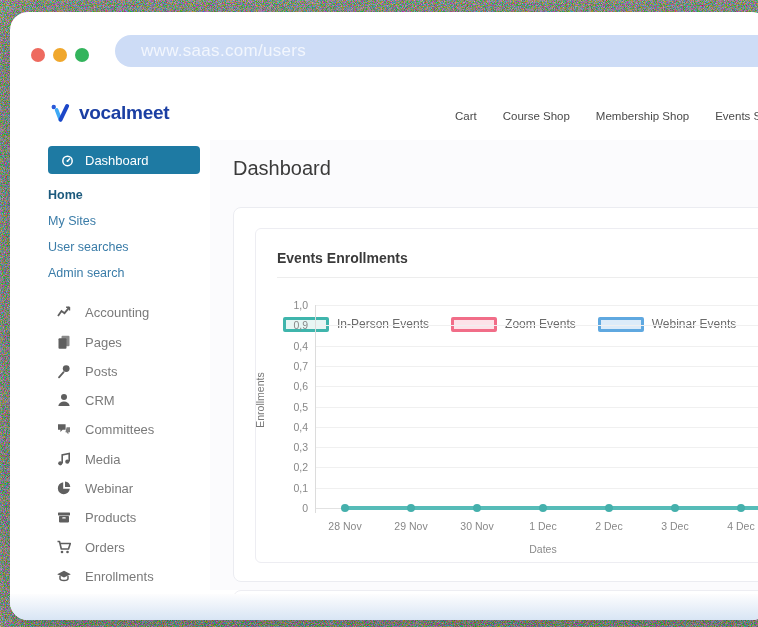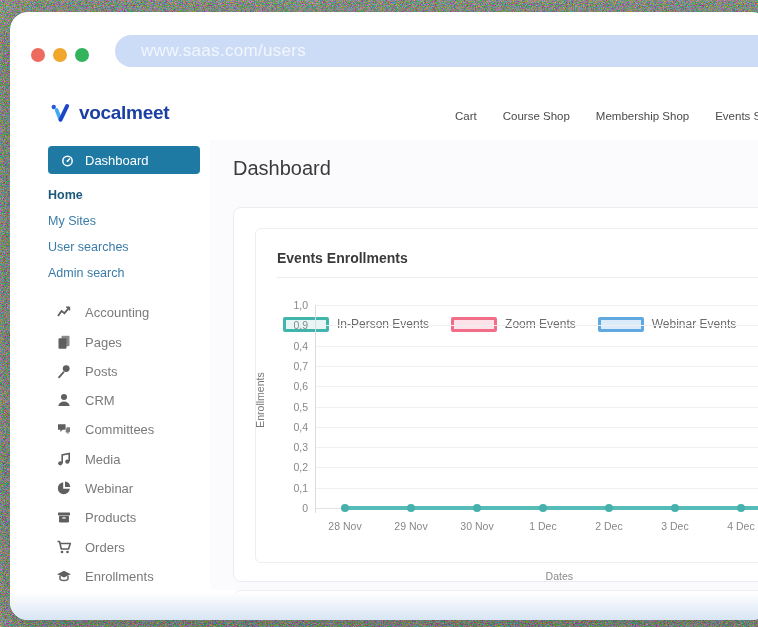--- a/index.html
+++ b/index.html
@@ -56,21 +56,21 @@
   
   .yaxis{position:absolute;left:305px;top:293px;width:1px;height:208px;background:#dcdcdc;}
   .gridline{position:absolute;left:306px;width:454px;height:1px;background:#f0f0f0;}
   .gridline.zero{background:#e2e2e2;}
   .ytick{position:absolute;left:258px;width:40px;text-align:right;font-size:10.5px;color:#888;}
   .ylab{position:absolute;left:205px;top:382px;width:90px;text-align:center;font-size:10.5px;
         color:#777;transform:rotate(-90deg);}
   .dataline{position:absolute;left:335px;top:494px;width:425px;height:4px;background:#56bcb8;border-radius:2px;}
   .dpt{position:absolute;width:8px;height:8px;border-radius:50%;background:#45b0ac;top:492px;}
   .xtick{position:absolute;width:60px;text-align:center;top:508px;font-size:10.5px;color:#888;}
-  .xlab{position:absolute;left:503px;top:558px;width:60px;text-align:right;font-size:10.5px;color:#8a8a8a;}
+  .xlab{position:absolute;left:503px;top:531px;width:60px;text-align:center;font-size:10.5px;color:#8a8a8a;}
   .card-sliver{position:absolute;left:223px;top:578px;width:560px;height:14px;background:#fff;
                border:1px solid #ededf2;border-radius:8px 8px 0 0;box-sizing:border-box;}
   .footer-fade{position:absolute;left:0;top:582px;width:760px;height:26px;
                background:linear-gradient(180deg,#fdfdfe 0%,#d8e5f4 100%);}
 </style>
 </head>
 <body>
 
 <div class="stage">
 

